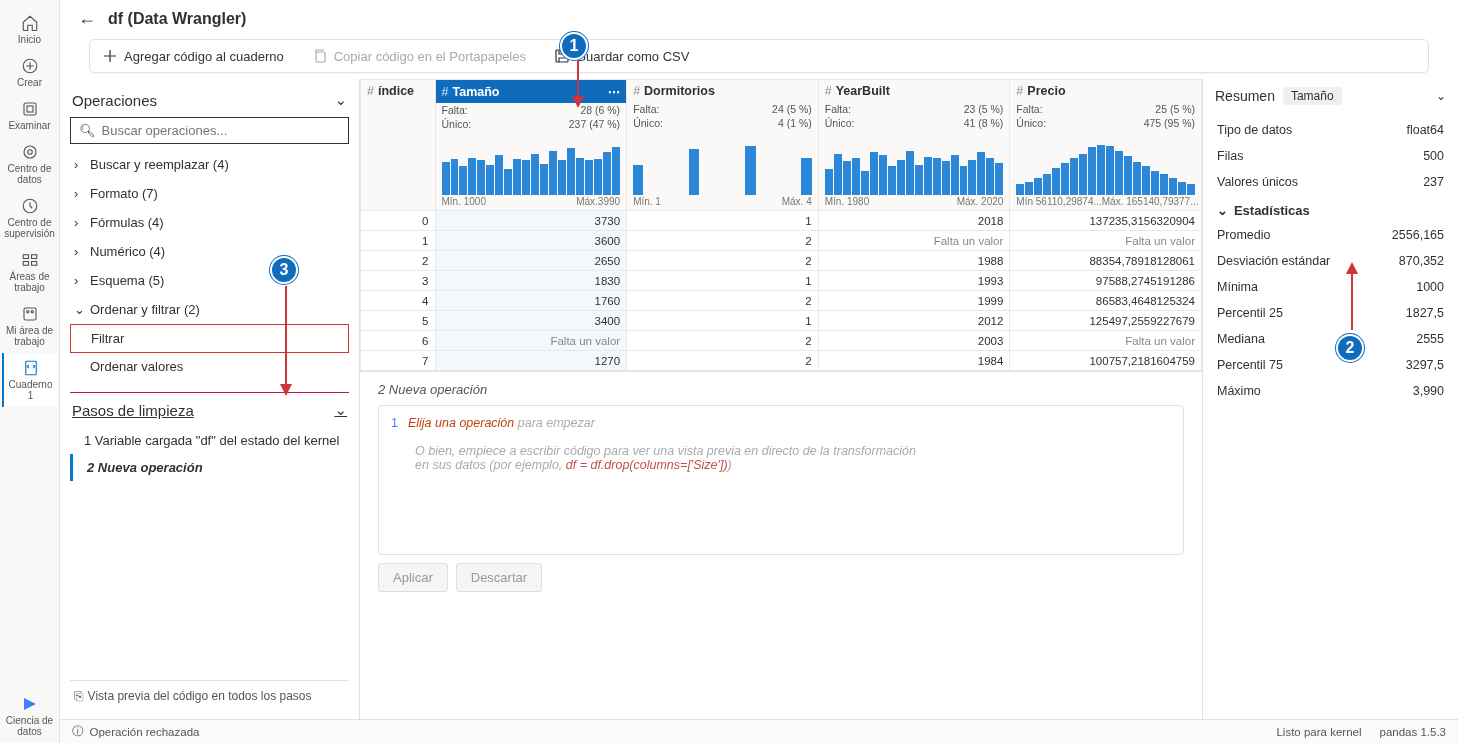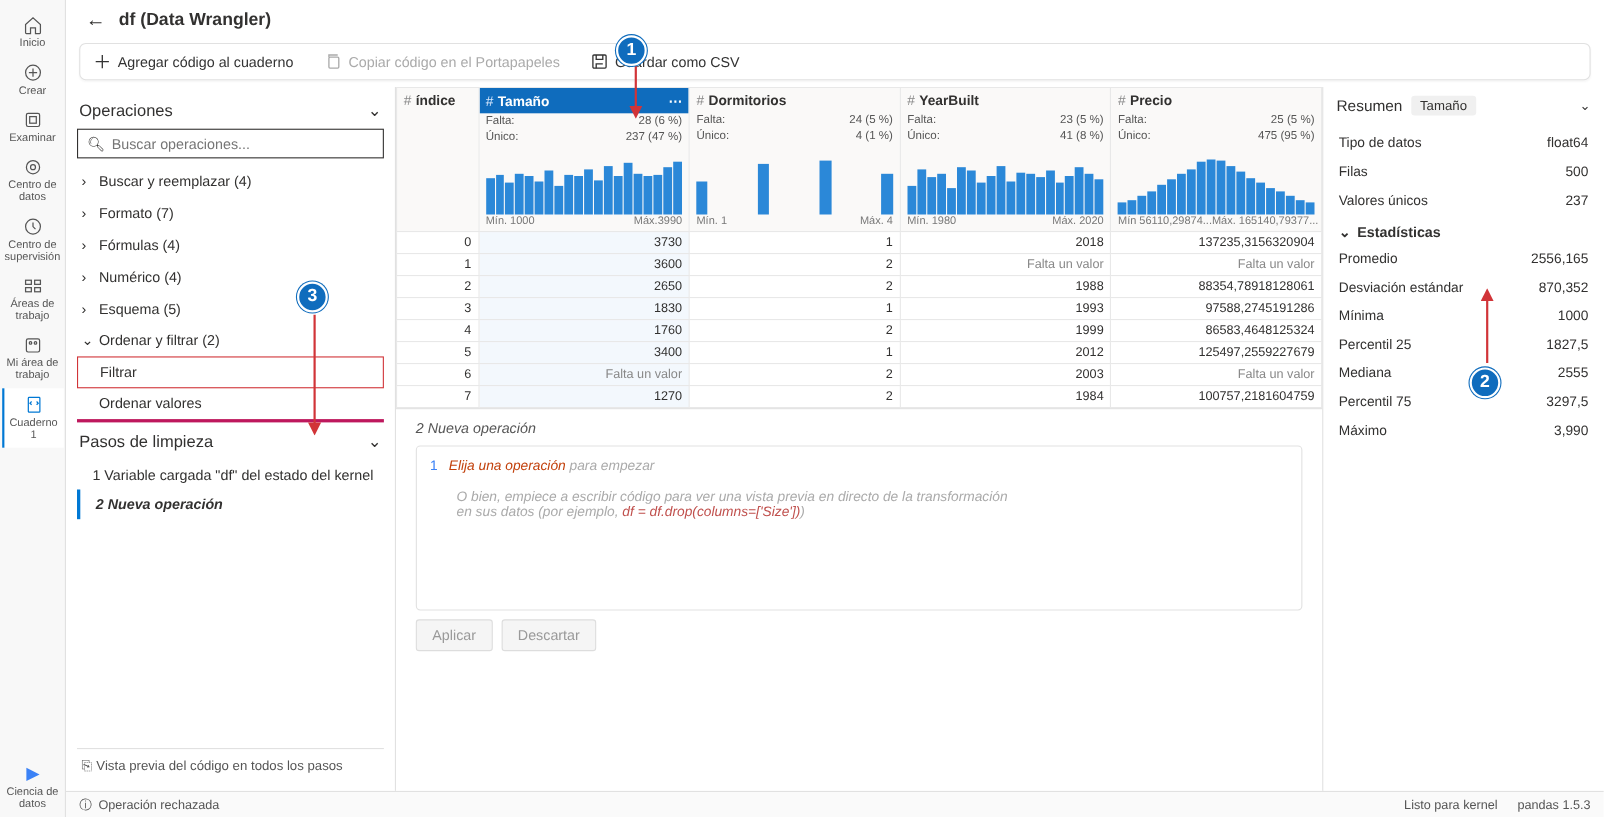--- a/index.html
+++ b/index.html
@@ -15,38 +15,38 @@
 
 
 .main { flex: 1; display: flex; flex-direction: column; }
 
 
 .header { padding: 8px 18px 4px 18px; display: flex; align-items: center; gap: 12px; }
 .header .back { font-size: 18px; cursor: pointer; }
 .header h1 { font-size: 16px; font-weight: 600; }
 
 
-.toolbar { margin: 6px 12px; border: 1px solid #e1e1e1; border-radius: 6px; padding: 8px 12px; display: flex; gap: 28px; align-items: center; background: #fff; box-shadow: 0 1px 2px rgba(0,0,0,0.04);}
+.toolbar { margin: 6px 29px; border: 1px solid #e1e1e1; border-radius: 6px; padding: 8px 12px; display: flex; gap: 28px; align-items: center; background: #fff; box-shadow: 0 1px 2px rgba(0,0,0,0.04);}
 .toolbar .tb-btn { display: flex; align-items: center; gap: 6px; cursor: pointer; font-size: 13px; color: #333; }
 .toolbar .tb-btn.disabled { color: #aaa; }
 .toolbar svg { width: 16px; height: 16px; }
 
 
 .body { flex: 1; display: grid; grid-template-columns: 300px 1fr 255px; overflow: hidden; }
 
 
 .ops { border-right: 1px solid #e1e1e1; padding: 8px 10px; display: flex; flex-direction: column; overflow-y: auto; }
 .panel-head { display: flex; justify-content: space-between; align-items: center; font-size: 15px; padding: 4px 2px 8px 2px; }
 .search-box { border: 1px solid #323130; padding: 5px 8px; display: flex; align-items: center; gap: 6px; font-size: 13px; margin-bottom: 6px; }
 .search-box input { border: none; outline: none; flex: 1; font-size: 13px; }
 .op-cat { display: flex; align-items: center; gap: 6px; padding: 7px 4px; font-size: 13px; cursor: pointer; }
 .op-cat .chev { width: 10px; display: inline-block; }
 .op-sub { padding: 6px 4px 6px 20px; font-size: 13px; cursor: pointer; }
 .op-sub.highlight { border: 1px solid #d13438; }
-.steps-head { margin-top: 1px; border-top: 3px solid #be185d; padding-top: 8px; }
+.steps-head { margin-top: 12px; border-top: 1px solid #be185d; padding-top: 8px; text-decoration: underline; }
 .step-item { padding: 6px 4px 6px 14px; font-size: 13px; }
 .step-item.active { border-left: 3px solid #0078d4; font-weight: 600; font-style: italic; }
 .showcode { margin-top: auto; padding: 8px 4px; font-size: 12px; color: #555; display: flex; align-items: center; gap: 4px; border-top: 1px solid #e1e1e1; }
 
 
 .data-area { display: flex; flex-direction: column; border-right: 1px solid #e1e1e1; overflow: hidden; }
 .grid-wrap { overflow: auto; border-bottom: 1px solid #e1e1e1; }
 table.datagrid { border-collapse: collapse; width: 100%; table-layout: fixed; }
 table.datagrid th, table.datagrid td { border: 1px solid #e8e8e8; font-size: 11.5px; padding: 2px 6px; text-align: right; height: 20px; white-space: nowrap; overflow: hidden; }
 table.datagrid th { background: #faf9f8; font-weight: 400; vertical-align: top; padding: 0; }

